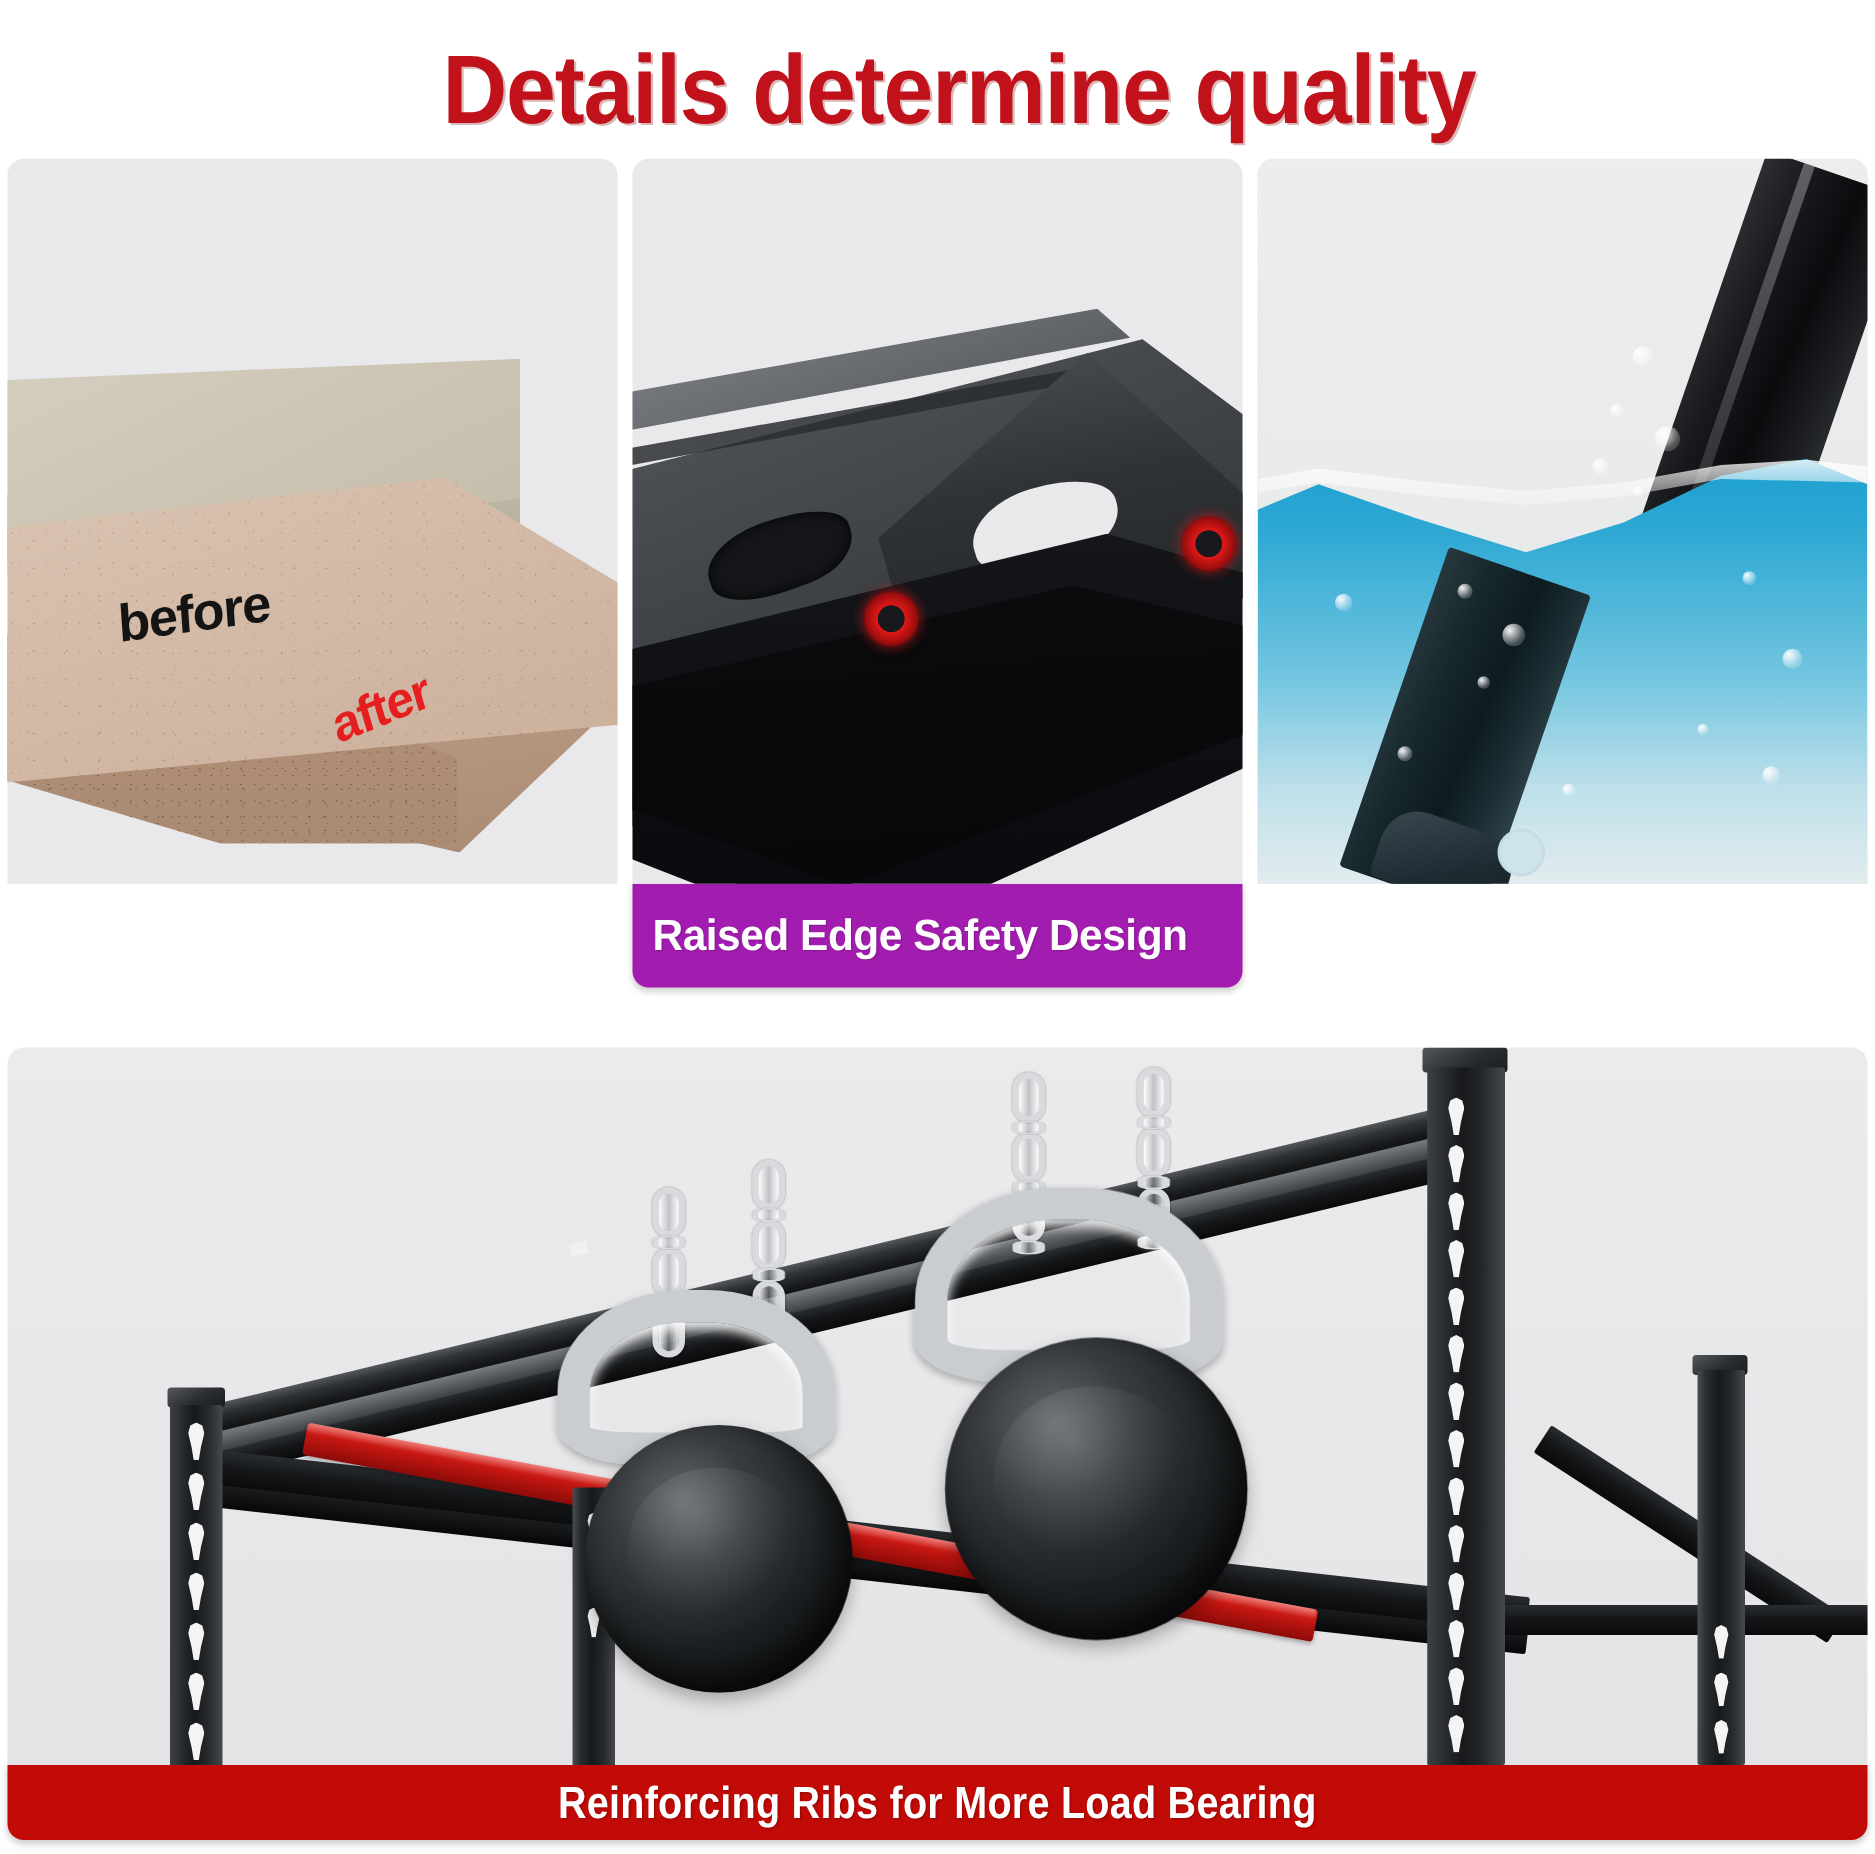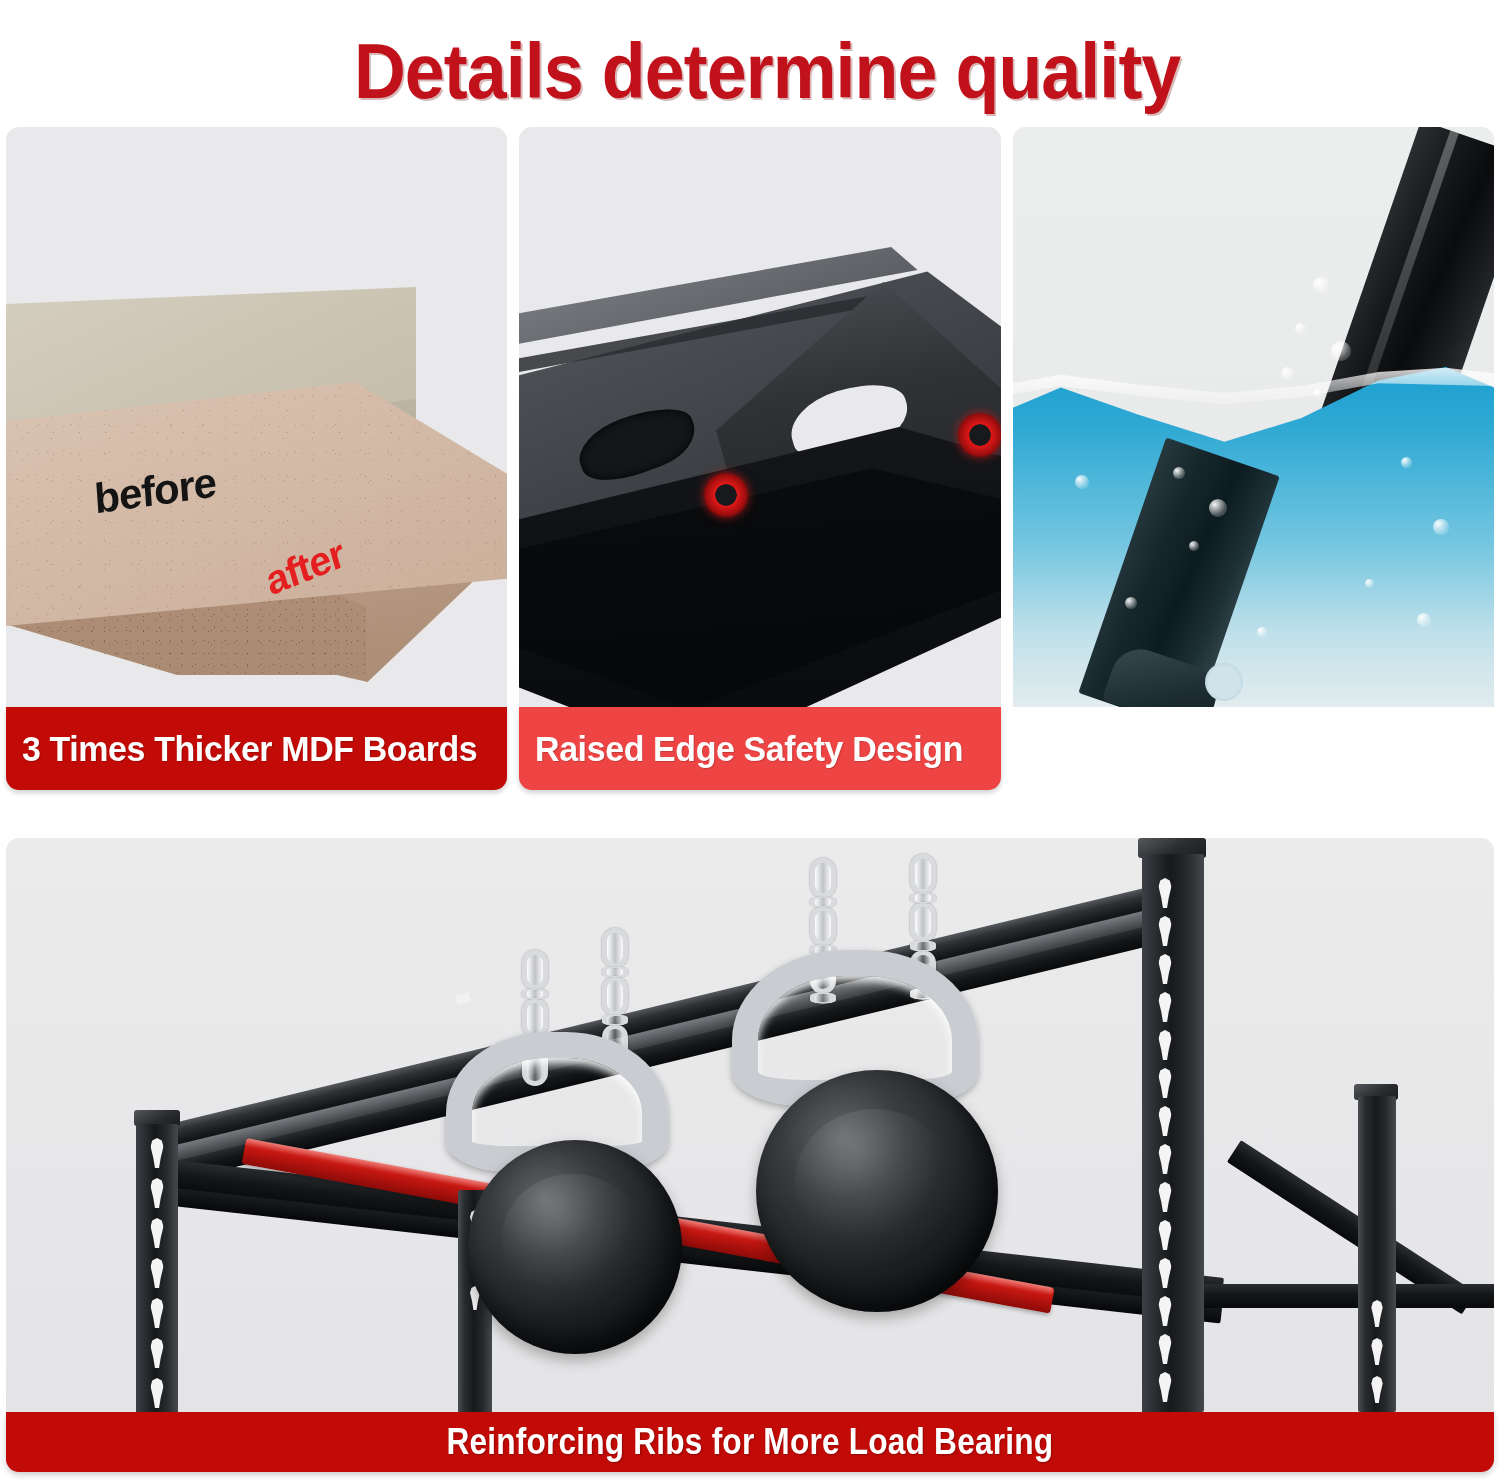--- a/index.html
+++ b/index.html
@@ -318,42 +318,39 @@
     <div class="photo">
       <div class="mdf-stage">
         <div class="board-before-edge"></div>
         <div class="board-before-top"></div>
         <div class="board-after-edge2"></div>
         <div class="board-after-edge"></div>
         <div class="board-after-top"></div>
         <div class="lbl-before">before</div>
         <div class="lbl-after">after</div>
       </div>
-    </div>
-    <div class="caption" style="background:#C20A06">
-      <span>3 Times Thicker MDF Boards</span>
     </div>
   </div>
 
   <div class="card">
     <div class="photo">
       <div class="beam-stage">
         <div class="beam-body"></div>
         <div class="beam-lip"></div>
         <div class="beam-groove"></div>
         <div class="slot-hole"></div>
         <div class="gusset"></div>
         <div class="gusset-hole"></div>
         <div class="beam-front"></div>
         <div class="beam-strip"></div>
         <div class="rivet r1"></div>
         <div class="rivet r2"></div>
       </div>
     </div>
-    <div class="caption" style="background:#ef4444">
+    <div class="caption" style="background:#a21caf">
       <span>Raised Edge Safety Design</span>
     </div>
   </div>
 
   <div class="card">
     <div class="photo">
       <div class="water-stage">
         <div class="post-upper"></div>
         <div class="water-body"></div>
         <div class="water-crest"></div>

